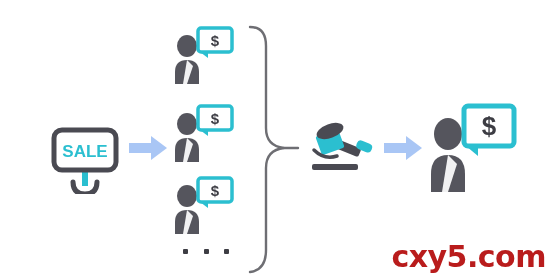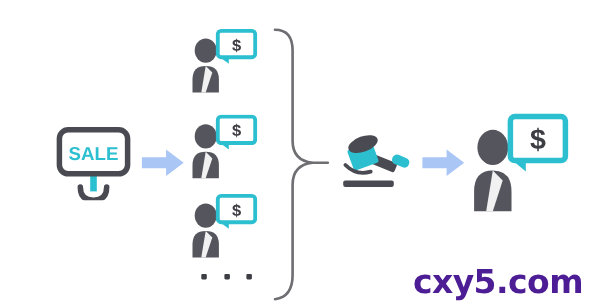--- a/index.html
+++ b/index.html
@@ -13,21 +13,21 @@
   #canvas {
     position: relative;
     width: 554px;
     height: 278px;
     background: #ffffff;
     overflow: hidden;
   }
   .abs { position: absolute; }
 
   
-  .sale-sign { left: 50px; top: 112px; width: 70px; height: 70px; }
+  .sale-sign { left: 50px; top: 124px; width: 70px; height: 70px; }
 
   
   .arrow-1 { left: 128px; top: 134px; width: 40px; height: 28px; }
   .arrow-2 { left: 383px; top: 134px; width: 40px; height: 28px; }
 
   
   .bidder { width: 62px; height: 60px; }
   .bidder-1 { left: 172px; top: 26px; }
   .bidder-2 { left: 172px; top: 104px; }
   .bidder-3 { left: 172px; top: 176px; }
@@ -50,23 +50,23 @@
   .brace { left: 246px; top: 24px; width: 58px; height: 250px; }
 
   
   .gavel { left: 304px; top: 118px; width: 72px; height: 58px; }
 
   
   .winner { left: 426px; top: 102px; width: 92px; height: 92px; }
 
   
   .watermark {
-    right: 24px;
+    right: 8px;
     bottom: 6px;
-    color: #4c1d95;
+    color: #b91c1c;
     font-weight: bold;
     font-size: 30px;
     letter-spacing: -0.5px;
     font-family: "DejaVu Sans", sans-serif;
     line-height: 1;
     white-space: nowrap;
   }
 </style>
 </head>
 <body>

